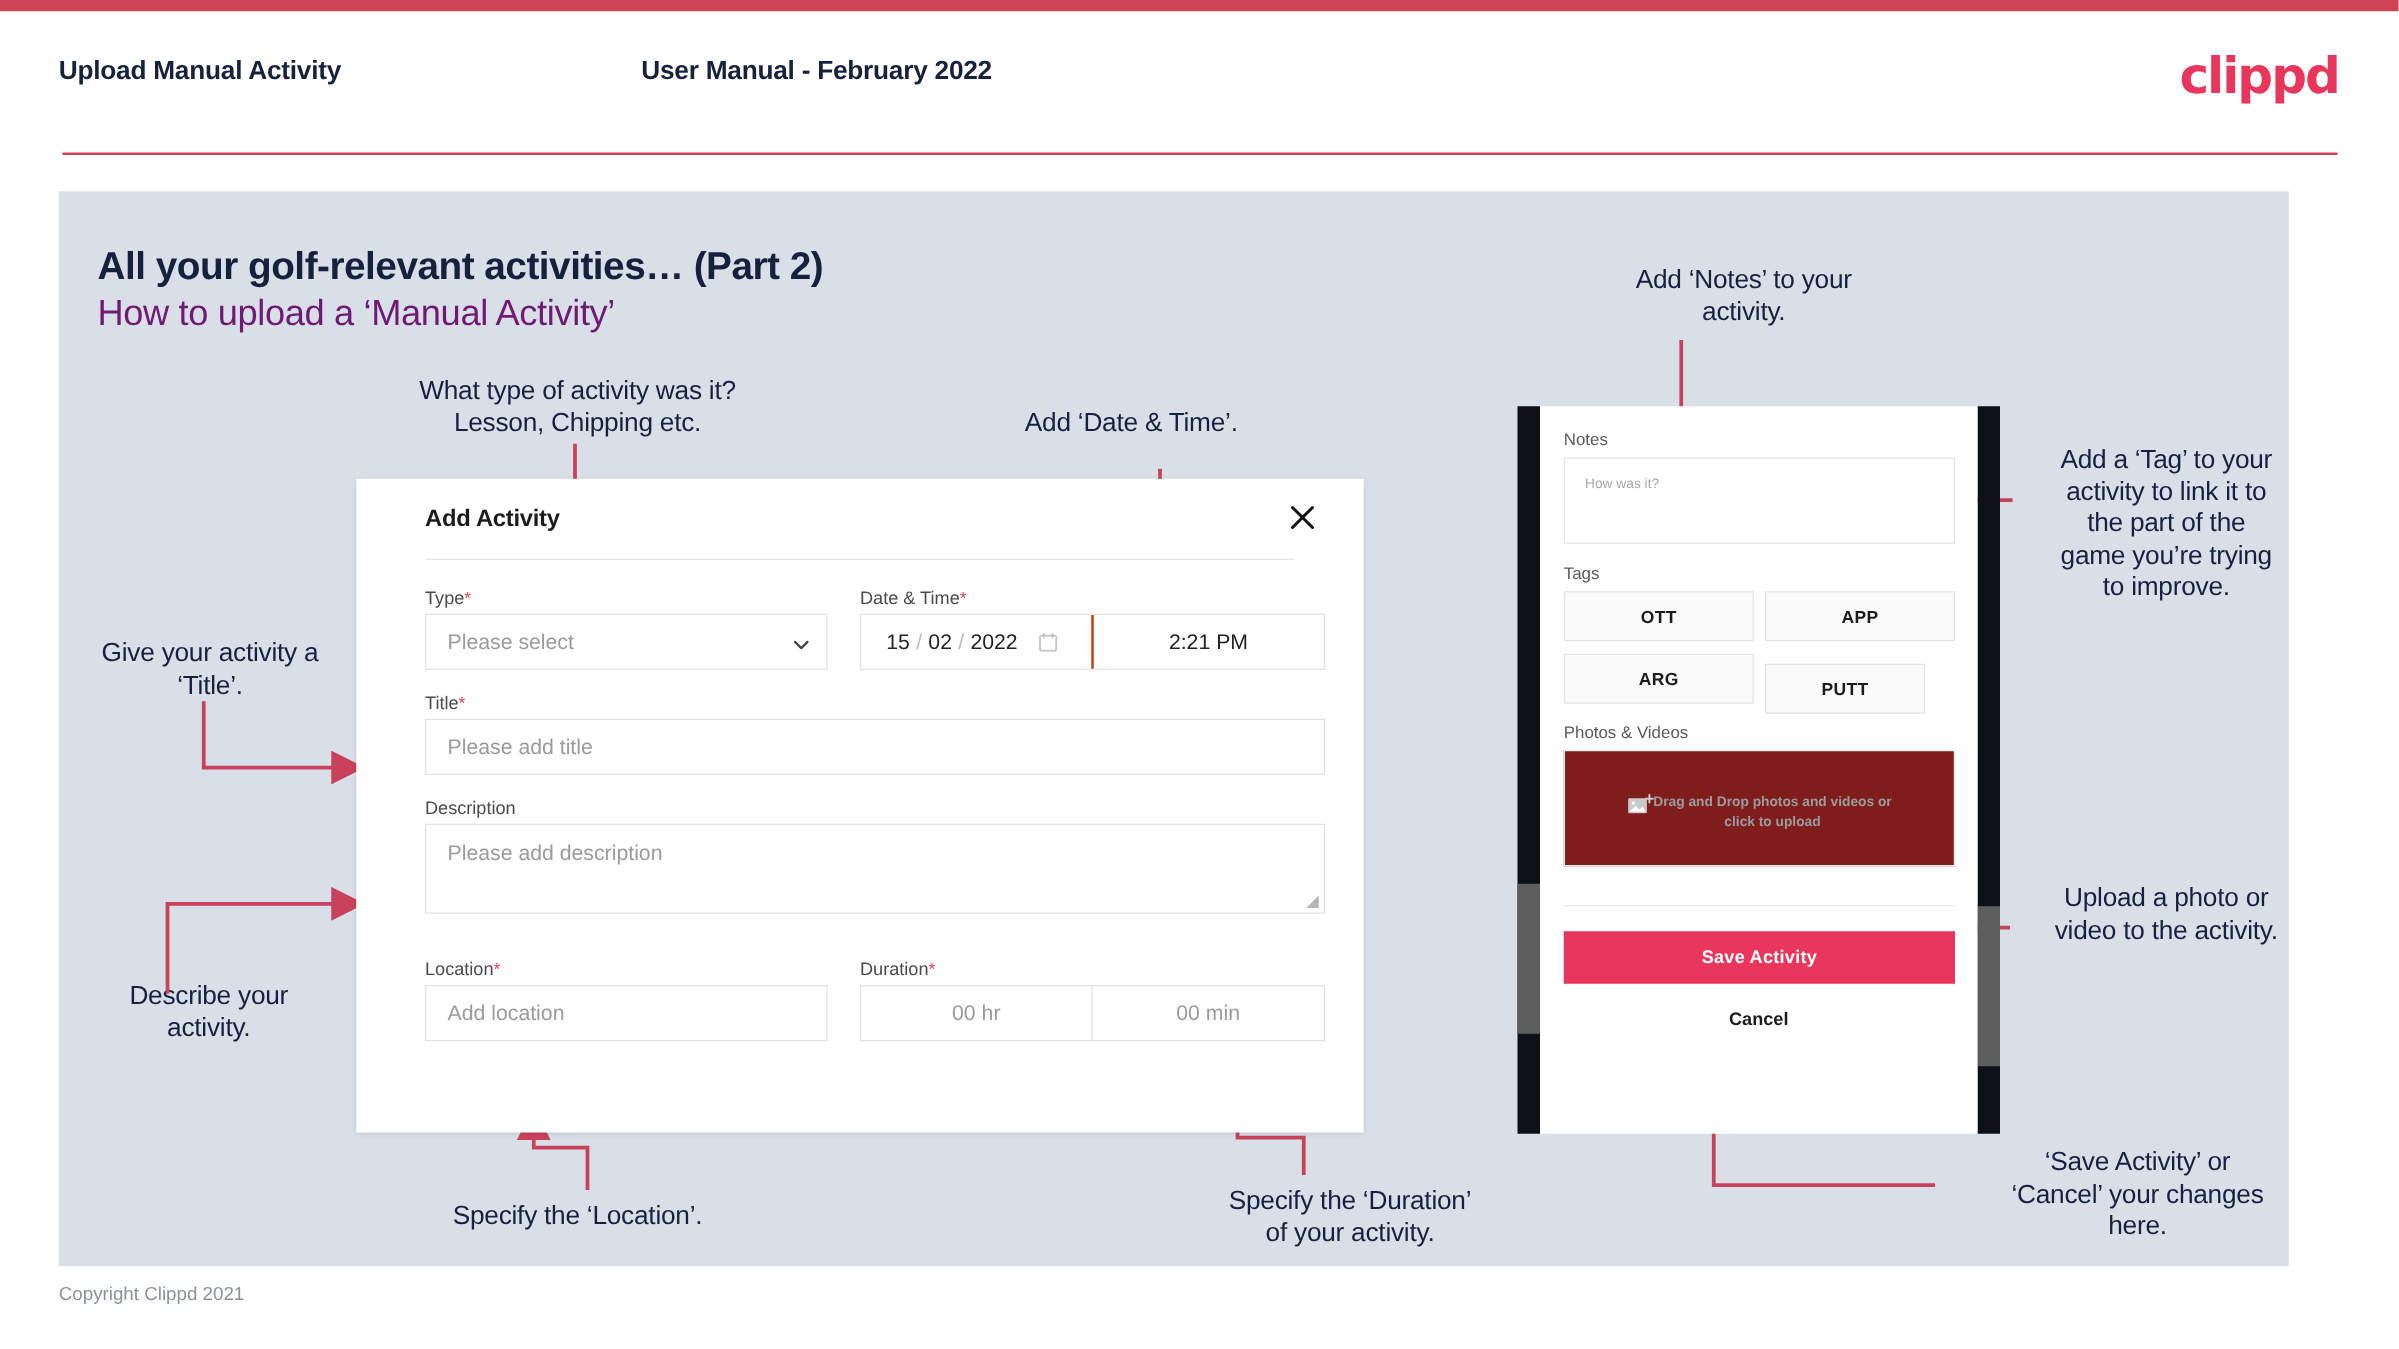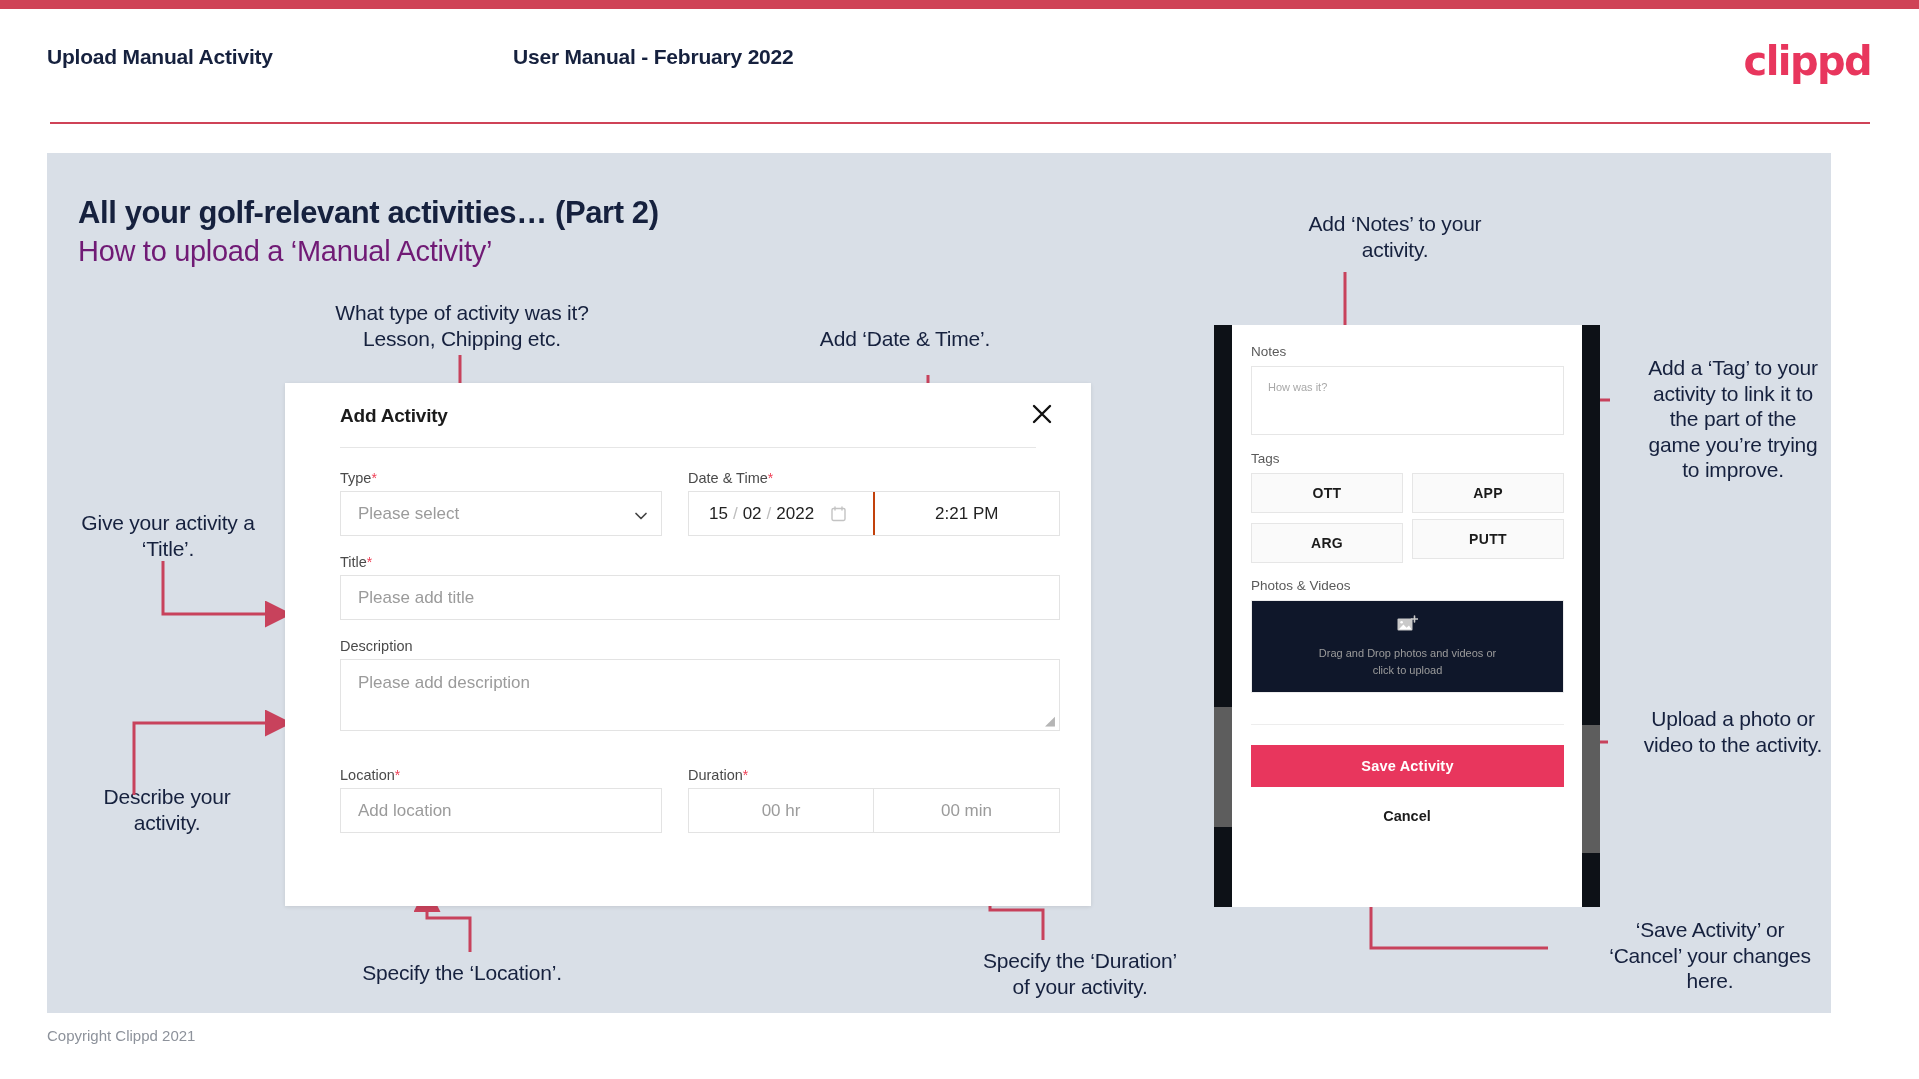--- a/index.html
+++ b/index.html
@@ -150,22 +150,22 @@
   .ph-label { position:absolute; font-size:13.5px; color:#5a5a5a; }
   .ph-box {
     position:absolute; border:1px solid #e6e6e6; background:#fff;
   }
   .ph-tag {
     position:absolute; border:1px solid #e6e6e6; background:#fafafa;
     display:flex; align-items:center; justify-content:center;
     font-size:14px; font-weight:700; color:#1b1b1b; letter-spacing:.3px;
   }
   .ph-drop {
-    position:absolute; border:1px solid #ececec; background:#0f172a;
-    display:flex; flex-direction:column; align-items:center; justify-content:center;
+    position:absolute; border:1px solid #ececec; background:#7f1d1d;
+    display:flex; flex-direction:row; align-items:center; justify-content:center;font-weight:bold;
   }
   .ph-drop-txt {
     font-size:11px; color:#9b9b9b; text-align:center; line-height:1.5; margin-top:7px;
   }
   .ph-hr { position:absolute; background:#ededed; height:1px; }
   .ph-save {
     position:absolute; background:#e8365d; color:#fff;
     display:flex; align-items:center; justify-content:center;
     font-size:14.5px; font-weight:700; letter-spacing:.2px;
   }
@@ -346,21 +346,21 @@
 
       <div class="ph-tag" style="left:19px; top:148px; width:152px; height:40px;">
         <span>OTT</span>
       </div>
       <div class="ph-tag" style="left:180px; top:148px; width:152px; height:40px;">
         <span>APP</span>
       </div>
       <div class="ph-tag" style="left:19px; top:198px; width:152px; height:40px;">
         <span>ARG</span>
       </div>
-      <div class="ph-tag" style="left:180px; top:194px; width:152px; height:40px;">
+      <div class="ph-tag" style="left:180px; top:206px; width:128px; height:40px;">
         <span>PUTT</span>
       </div>
 
       <div class="ph-label" style="left:19px; top:253px;">Photos &amp; Videos</div>
 
       <div class="ph-drop" style="left:19px; top:275px; width:313px; height:93px;">
         <span>
           <svg width="21" height="19" viewBox="0 0 21 19">
             <rect x="0.5" y="3.5" width="15" height="12" rx="1" fill="#c9c9c9"></rect>
             <circle cx="4.6" cy="7.2" r="1.3" fill="#fff"></circle>

